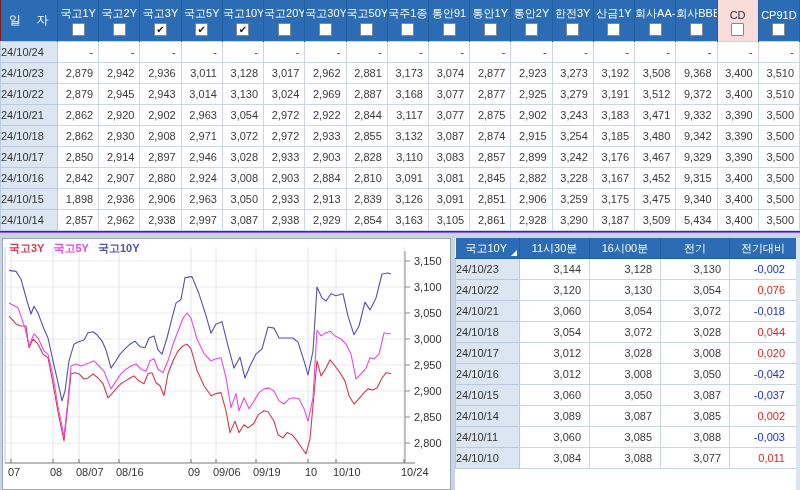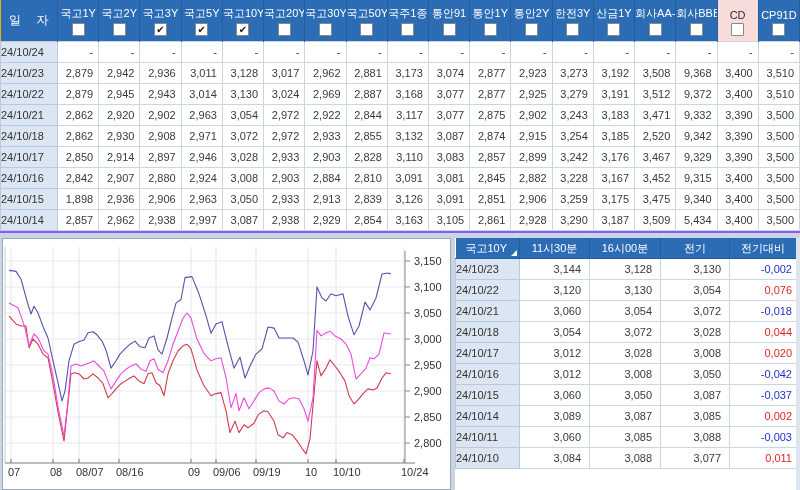--- a/index.html
+++ b/index.html
@@ -1,20 +1,20 @@
 <!DOCTYPE html>
 <html><head>
 <meta charset="utf-8">
 <style>
   html,body{margin:0;padding:0;}
   body{width:800px;height:490px;background:#cbd4e2;position:relative;overflow:hidden;
        font-family:"Liberation Sans","DejaVu Sans",sans-serif;font-size:11px;color:#3a3a3a;}
   
-  .top-wrap{position:absolute;left:0;top:0;width:800px;height:233px;background:#eab308;
-            border-bottom:4px solid #8b5cf6;box-sizing:border-box;}
+  .top-wrap{position:absolute;left:0;top:0;width:800px;height:233px;background:#7f1d1d;
+            border-bottom:1px solid #8b5cf6;box-sizing:border-box;}
   table{border-collapse:collapse;table-layout:fixed;}
   .top{width:800px;}
   .top th{background:#2b6cb4;color:#fff;font-weight:normal;padding:0;
           border-right:1px solid #1f5f9f;overflow:hidden;white-space:nowrap;}
   .top th.lbl{height:21px;font-size:11px;vertical-align:bottom;padding-bottom:1px;margin-top:20px;}
   .top th.cbx{height:19px;vertical-align:top;}
   .top th.datehdr{font-size:12px;letter-spacing:6px;padding-left:6px;border-right:1px solid #1f5f9f;}
   .top th.hl{background:#f8dcda;color:#2a2a3a;}
   .cb{display:inline-block;width:11px;height:11px;background:#fff;border:1px solid #888;
       border-radius:1px;line-height:11px;font-size:10px;color:#1a1a1a;text-align:center;vertical-align:middle;}
@@ -28,21 +28,21 @@
   .legend span{margin-right:9px;}
   .chart-panel svg{position:absolute;left:0;top:0;}
   
   .bt-wrap{position:absolute;left:455px;top:238px;width:345px;height:252px;background:#fff;}
   .bt{width:341px;}
   .bt th{background:#2b6cb4;color:#fff;font-weight:normal;height:20px;padding:0;
          border-right:1px solid #1f5f9f;border-bottom:1px solid #1f5f9f;position:relative;
          overflow:hidden;white-space:nowrap;}
   .bt th.first{text-align:left;padding-left:10px;}
   .bt td{padding:0 8px 0 0;}
-  .bt td.chg{padding-right:4px;}
+  .bt td.chg{padding-right:11px;}
   .sortmark{position:absolute;right:2px;bottom:2px;width:0;height:0;border-style:solid;
             border-width:0 0 6px 6px;border-color:transparent transparent #fff transparent;}
   .scroll-strip{position:absolute;right:0;top:0;width:4px;height:252px;background:#dde5ef;}
   .up{color:#e02424;} .down{color:#2030cf;}
 </style>
 </head>
 <body>
 
 <div class="top-wrap">
   <table class="top">
@@ -204,21 +204,21 @@
           <td>3,072</td>
           <td>2,972</td>
           <td>2,933</td>
           <td>2,855</td>
           <td>3,132</td>
           <td>3,087</td>
           <td>2,874</td>
           <td>2,915</td>
           <td>3,254</td>
           <td>3,185</td>
-          <td>2,520</td>
+          <td>3,480</td>
           <td>9,342</td>
           <td>3,390</td>
           <td>3,500</td>
         </tr>
         <tr>
           <td class="date">24/10/17</td>
           <td>2,850</td>
           <td>2,914</td>
           <td>2,897</td>
           <td>2,946</td>
@@ -360,20 +360,21 @@
       <line x1="305" y1="220" x2="305" y2="224" stroke="#7a7a7a" stroke-width="1"></line>
       <text x="302" y="237" font-size="11" fill="#333">10</text>
       <line x1="333" y1="220" x2="333" y2="224" stroke="#7a7a7a" stroke-width="1"></line>
       <text x="330" y="237" font-size="11" fill="#333">10/10</text>
       <line x1="401" y1="220" x2="401" y2="224" stroke="#7a7a7a" stroke-width="1"></line>
       <text x="398" y="237" font-size="11" fill="#333">10/24</text>
       <polyline points="6,77.1 13,84.9 18,87.0 23,87.0 26,108.8 30,100.0 35,105.2 40,115.1 45,118.7 50,144.7 55,172.8 61,201.9 65,164.0 68,134.8 72,133.8 76,134.8 81,140.0 85,139.0 90,134.8 95,139.0 100,144.7 105,158.8 109,154.6 113,149.9 118,144.7 122,142.1 127,139.0 131,136.9 136,142.1 141,144.7 145,134.8 149,133.8 153,143.7 157,146.8 161,156.7 165,134.8 170,121.8 175,112.0 180,106.8 184,105.2 188,109.9 194,131.2 201,146.8 208,156.7 213,154.6 218,153.6 223,171.8 227,193.6 232,182.2 236,193.6 241,185.8 245,188.9 251,184.2 255,175.9 261,171.8 265,172.8 271,182.2 275,195.7 280,198.8 284,193.6 289,195.7 294,201.9 299,209.2 303,214.9 307,199.8 314,121.8 318,136.9 323,129.1 327,120.8 332,127.0 337,133.8 342,142.1 346,156.7 351,165.0 355,160.8 361,153.6 365,149.9 370,151.0 374,148.9 379,139.0 383,133.8 388,134.8" fill="none" stroke="#d23b4c" stroke-width="1.1" stroke-linejoin="round"></polyline>
       <polyline points="6,64.1 15,68.8 18,77.1 22,89.1 26,106.8 31,94.8 35,99.0 41,112.0 45,115.1 50,136.9 55,167.6 61,197.2 65,161.9 68,127.0 73,125.0 78,127.0 86,123.9 91,121.8 96,127.0 101,132.2 108,149.9 113,142.1 118,134.8 123,130.2 128,127.0 133,125.0 138,130.2 143,132.2 147,121.8 151,119.8 155,130.2 160,133.8 165,121.8 170,105.2 175,92.2 180,79.2 184,74.0 188,79.2 194,100.0 201,114.6 208,121.8 213,119.8 218,118.7 223,138.5 228,168.6 233,154.6 236,171.8 241,158.8 246,169.7 251,161.9 256,153.6 261,149.9 266,148.9 271,152.0 276,161.9 281,165.0 286,159.8 291,158.8 296,159.8 301,169.7 305,182.2 310,158.8 314,91.2 318,96.9 323,93.8 327,92.2 332,96.9 338,100.0 343,105.2 348,115.1 353,140.0 358,134.8 363,129.1 367,118.7 371,119.8 376,115.1 381,93.8 385,94.8 388,94.8" fill="none" stroke="#e94ae0" stroke-width="1.1" stroke-linejoin="round"></polyline>
       <polyline points="6,31.4 13,32.4 18,40.2 24,62.0 28,75.0 31,67.2 35,74.0 41,90.1 45,99.0 50,121.8 55,143.7 59,161.9 62,152.0 66,121.8 71,105.2 75,103.1 81,101.0 85,93.8 90,92.7 94,95.8 99,102.1 103,110.9 108,129.1 113,121.8 117,115.1 122,109.9 127,105.2 132,102.1 137,107.8 142,108.8 146,99.0 151,96.9 155,110.9 159,115.1 164,99.0 169,79.2 173,64.1 178,60.5 182,38.6 189,37.6 196,54.8 203,76.6 208,94.3 213,84.9 219,82.8 225,106.8 231,129.1 237,118.2 242,139.0 247,127.0 253,115.1 259,109.9 265,88.0 271,89.1 276,99.0 282,99.0 290,99.0 295,103.1 301,121.8 305,135.9 310,112.0 314,48.0 319,58.9 323,62.0 328,54.8 333,56.8 340,54.8 345,77.1 351,95.8 356,87.0 362,63.1 367,70.9 373,58.9 379,35.0 385,34.0 388,35.0" fill="none" stroke="#5353a8" stroke-width="1.1" stroke-linejoin="round"></polyline>
     </svg>
+  <div class="legend" id="legend"><span style="color: rgb(210, 59, 76);">국고3Y</span><span style="color: rgb(233, 74, 224);">국고5Y</span><span style="color: rgb(83, 83, 168);">국고10Y</span></div>
 </div>
 
 <div class="bt-wrap">
   <table class="bt">
     <colgroup>
       <col style="width:64px">
         <col style="width:70px">
         <col style="width:71px">
         <col style="width:69px">
         <col style="width:67px">

